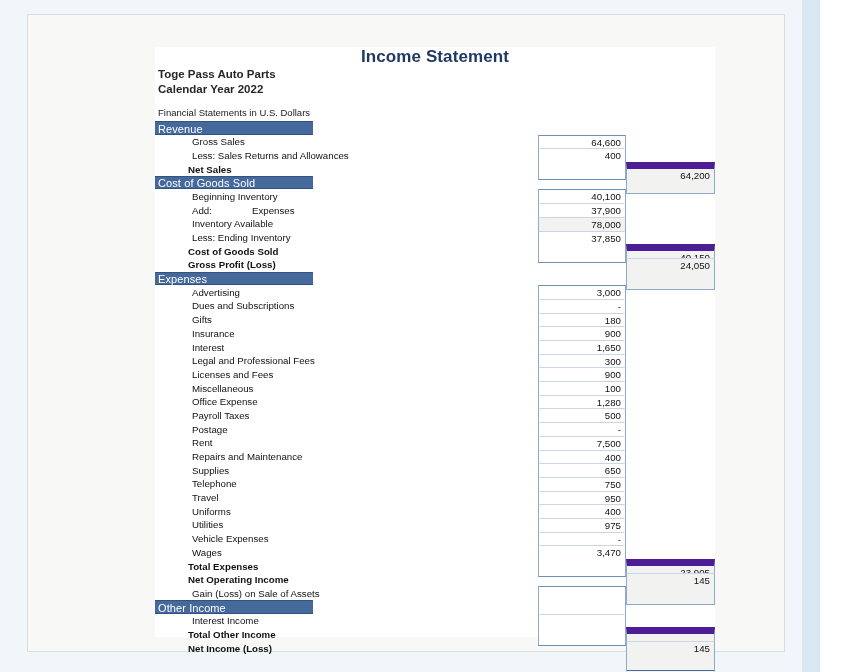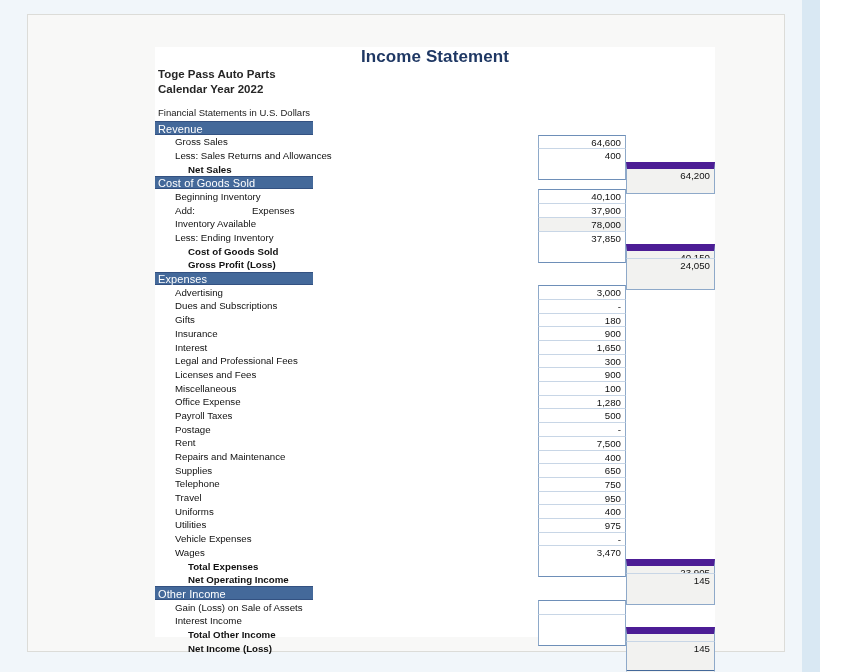--- a/index.html
+++ b/index.html
@@ -130,21 +130,21 @@
   }
 
   
   .row-label {
     position: absolute;
     top: 1.5px;
     font-size: 9.7px;
     color: #111111;
     white-space: nowrap;
   }
-  .indent-1 { left: 20px; }
+  .indent-1 { left: 37px; }
   .indent-2 { left: 33px; font-weight: bold; }
   .row-label.sub-col {
     left: 97px;
   }
 
   
   .cell {
     position: absolute;
     top: 0px;
     height: 32px;
@@ -330,27 +330,27 @@
           </div>
           <div class="row">
             <div class="row-label indent-2">Total Expenses</div>
             <div class="cell col2 top-strong">23,905</div>
           </div>
           <div class="row">
             <div class="row-label indent-2">Net Operating Income</div>
             <div class="cell col2">145</div>
           </div>
           <div class="row">
+            <div class="row-label indent-1">Gain (Loss) on Sale of Assets</div>
+            <div class="cell col1 blank first-of-group"></div>
+          </div>
+          <div class="row">
             <div class="section-head">
               <span class="label">Other Income</span>
             </div>
-          </div>
-          <div class="row">
-            <div class="row-label indent-1">Gain (Loss) on Sale of Assets</div>
-            <div class="cell col1 blank first-of-group"></div>
           </div>
           <div class="row">
             <div class="row-label indent-1">Interest Income</div>
             <div class="cell col1 blank last-of-group"></div>
           </div>
           <div class="row">
             <div class="row-label indent-2">Total Other Income</div>
             <div class="cell col2 top-strong">-</div>
           </div>
           <div class="row">

